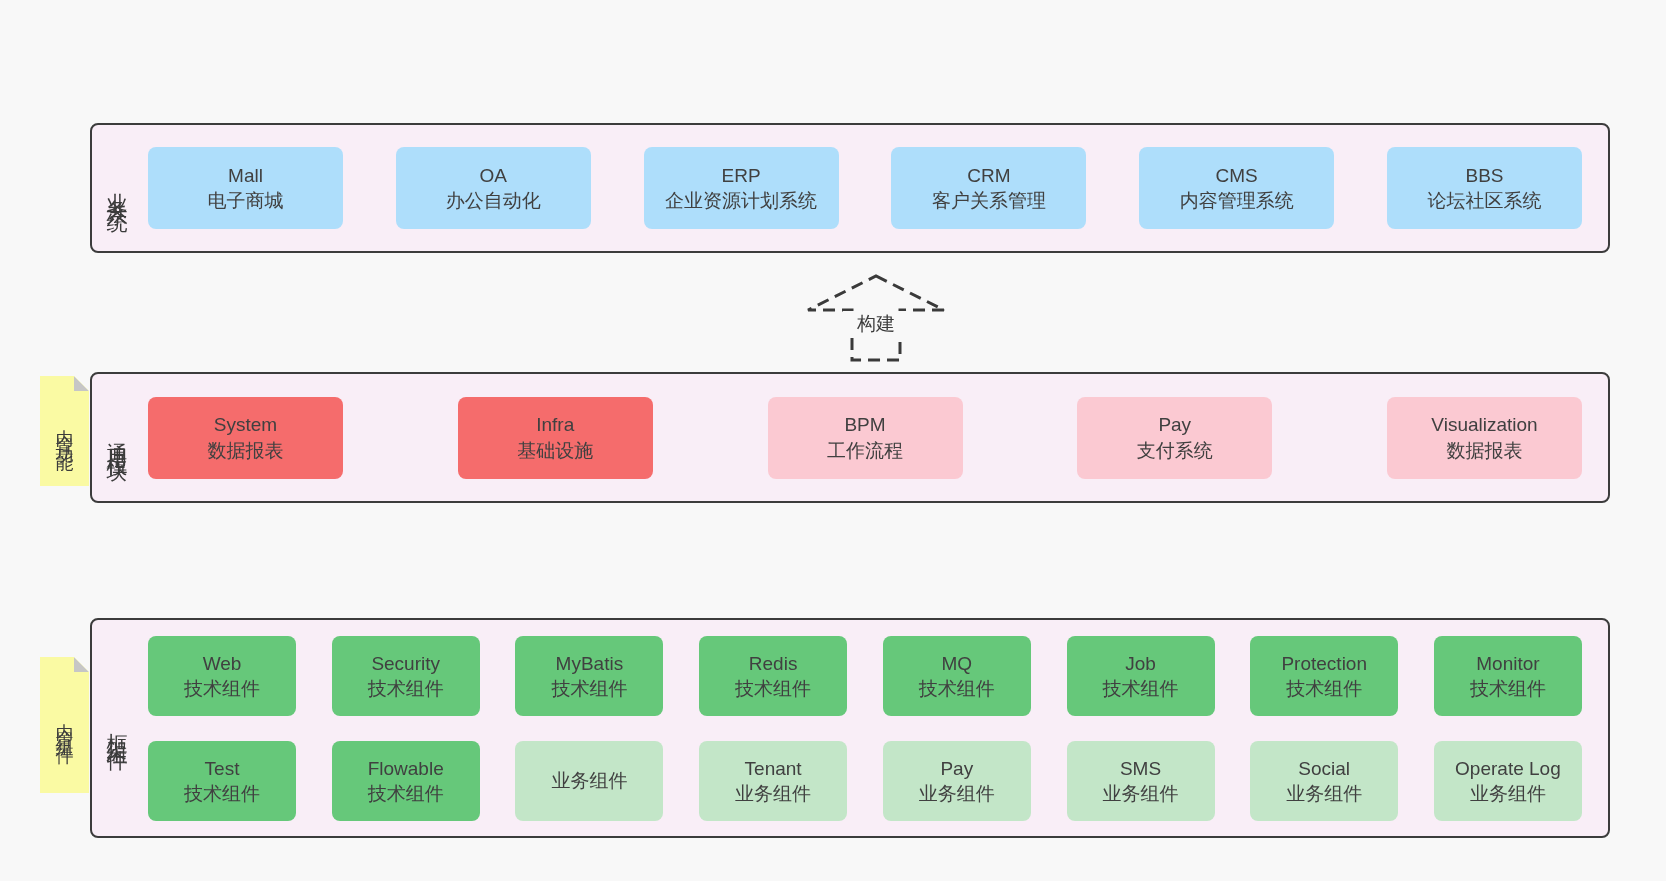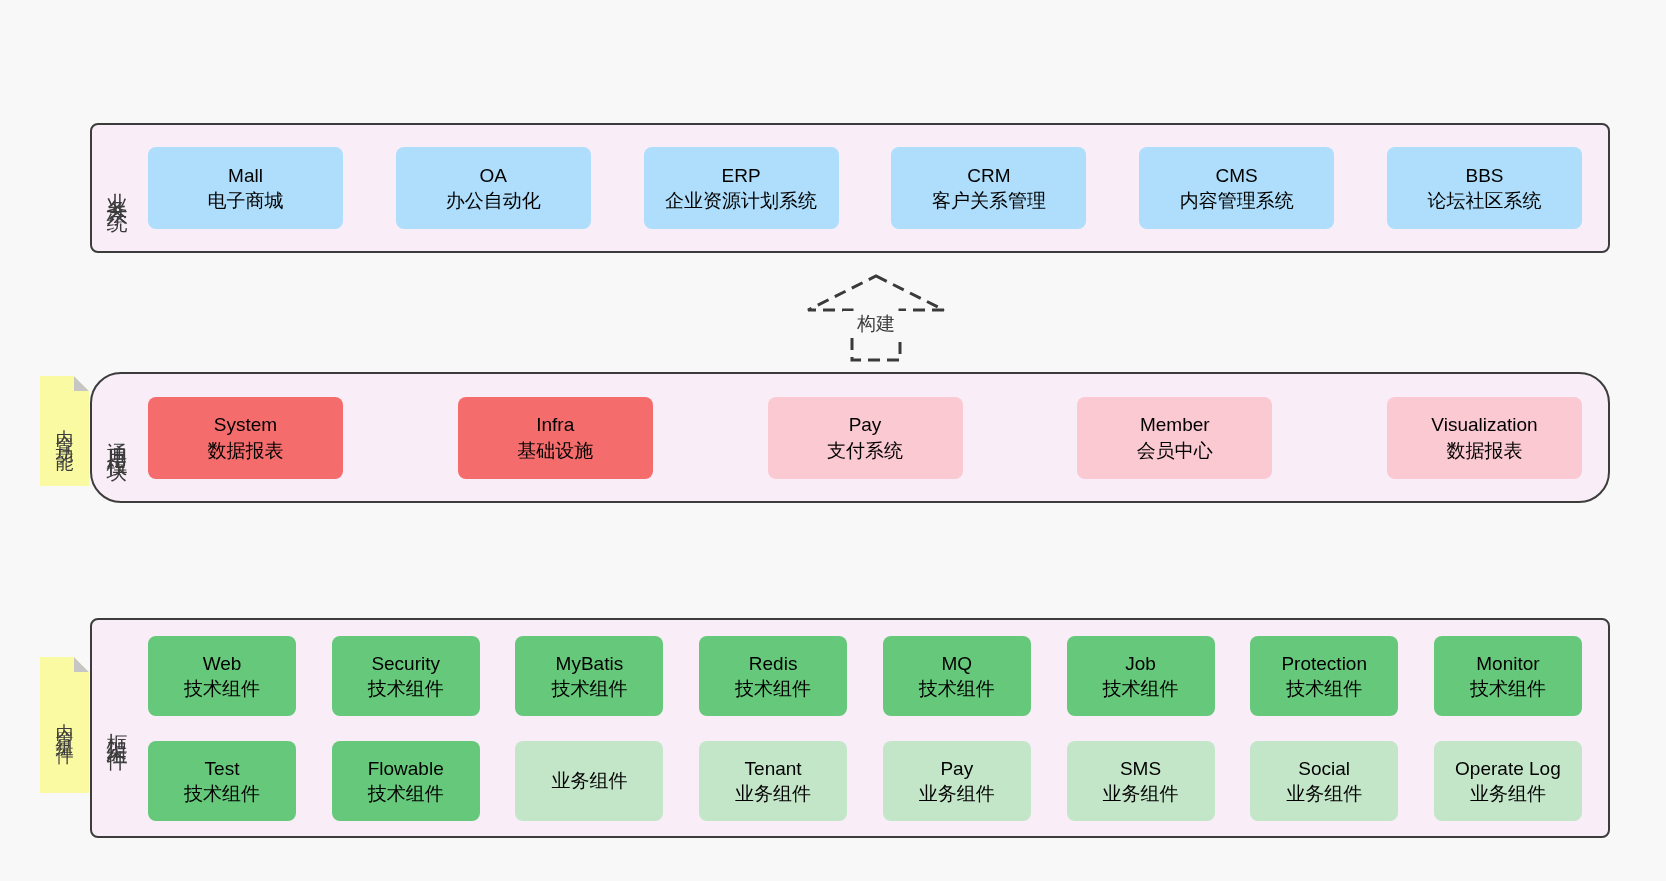--- a/index.html
+++ b/index.html
@@ -3,36 +3,36 @@
 <meta charset="utf-8">
 <style>
   * { box-sizing: border-box; margin: 0; padding: 0; }
   html,body { background: #f8f8f8; }
   body { font-family: "Liberation Sans", sans-serif; color: #3b3b3b; }
   .canvas { position: relative; width: 1666px; height: 881px; background: #f8f8f8; overflow: hidden; }
 
   .panel { position: absolute; left: 90px; width: 1520px; background: #f9eef7;
            border: 2px solid #3c3c3c; border-radius: 8px; }
   .panel-business  { top: 123px; height: 130px; }
-  .panel-modules   { top: 372px; height: 131px; border-radius: 31px; }
+  .panel-modules   { top: 372px; height: 131px; }
   .panel-framework { top: 618px; height: 220px; }
 
   .vlabel { position: absolute; left: 11px; top: 50%; transform: translateY(-50%);
             writing-mode: vertical-lr; text-orientation: upright;
             font-size: 21px; letter-spacing: 6px; color: #3b3b3b; }
 
   .boxrow { position: absolute; left: 56px; right: 26px; display: flex;
             justify-content: space-between; }
   .row-center { top: 0; bottom: 0; align-items: center; }
   .row-top    { top: 16px;  height: 80px; }
   .row-bottom { top: 121px; height: 80px; }
 
   .box { border-radius: 8px; display: flex; flex-direction: column; align-items: center;
          justify-content: center; text-align: center; font-size: 19px; line-height: 1.32;
-         padding: 0 12px; color: #000000; }
+         padding: 0 12px; color: #404040; }
   .box-6 { width: 195px; height: 82px; }
   .box-8 { width: 148px; height: 80px; }
   .blue   { background: #aedefb; }
   .red    { background: #f56c6c; }
   .pink   { background: #fbc9d2; }
   .green  { background: #66c87a; }
   .lgreen { background: #c3e6c8; }
 
   .note { position: absolute; left: 40px; width: 49px; background: #fafaa3; z-index: 6;
           clip-path: polygon(0 0, calc(100% - 15px) 0, 100% 15px, 100% 100%, 0 100%);
@@ -98,26 +98,26 @@
     <div class="boxrow row-center">
       <div class="box box-6 red">
         <span>System</span>
         <span>数据报表</span>
       </div>
       <div class="box box-6 red">
         <span>Infra</span>
         <span>基础设施</span>
       </div>
       <div class="box box-6 pink">
+        <span>BPM</span>
+        <span>工作流程</span>
+      </div>
+      <div class="box box-6 pink">
         <span>Pay</span>
         <span>支付系统</span>
-      </div>
-      <div class="box box-6 pink">
-        <span>Member</span>
-        <span>会员中心</span>
       </div>
       <div class="box box-6 pink">
         <span>Visualization</span>
         <span>数据报表</span>
       </div>
     </div>
   </section>
   <div class="note note-modules">
     <span class="fold"></span>
     <span class="note-text">内置功能</span>

